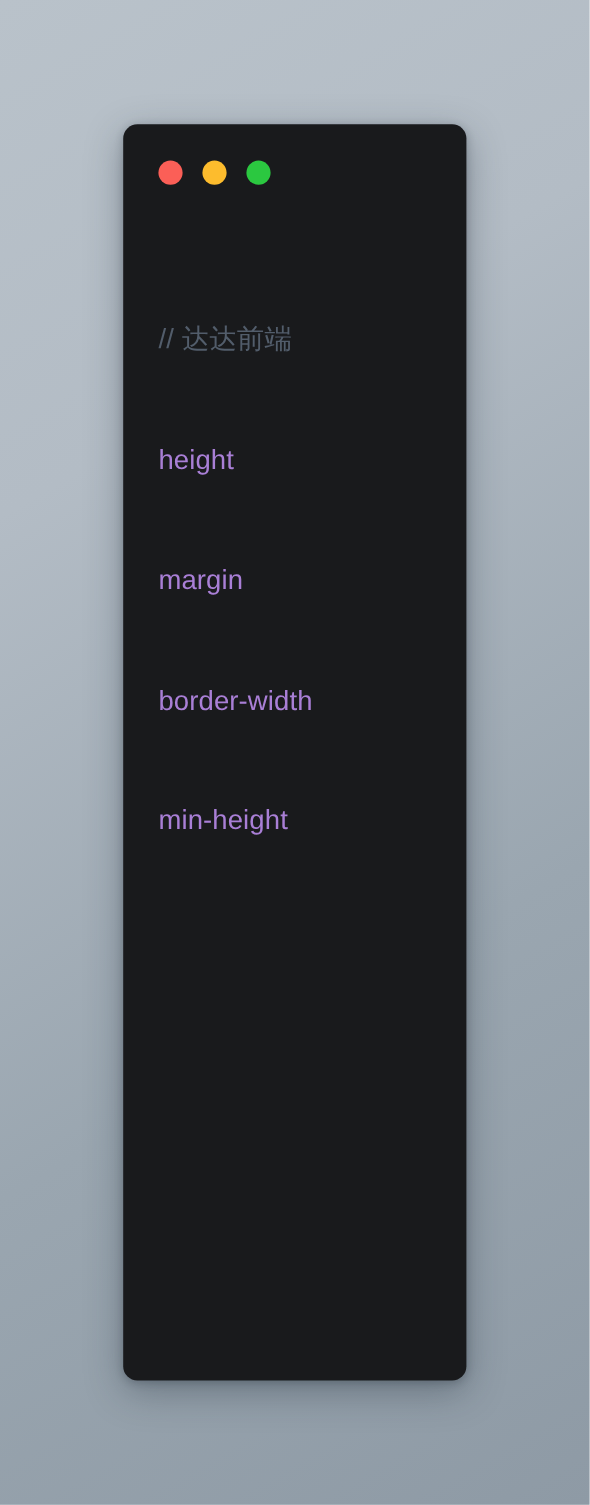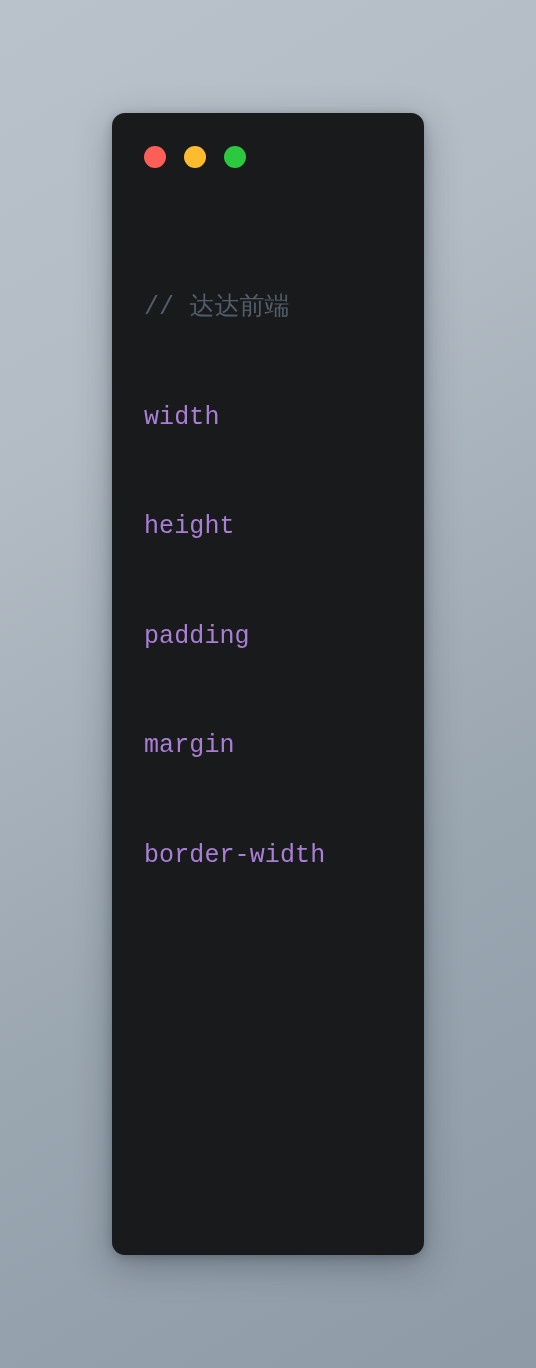--- a/index.html
+++ b/index.html
@@ -58,21 +58,21 @@
     position: absolute;
     left: 32px;
     top: 104px;
     right: 10px;
     font-size: 25px;
     line-height: 36.5px;
     letter-spacing: 0.1px;
     white-space: pre;
   }
   .code-line {
-    font-family: Liberation Mono, monospace;
+    font-family: Liberation Sans, sans-serif;
     color: #a97fd6;
     height: 36.5px;
   }
   .code-line.comment {
     color: #525d6b;
   }
 </style>
 </head>
 <body>
 
@@ -81,25 +81,24 @@
   <div class="code-card">
 
     <div class="titlebar">
       <span class="dot dot-close"></span>
       <span class="dot dot-min"></span>
       <span class="dot dot-max"></span>
     </div>
 
     <div class="code-body">
       <div class="code-line comment">// 达达前端</div>
-      <div class="code-line">width</div>
       <div class="code-line">height</div>
-      <div class="code-line">padding</div>
       <div class="code-line">margin</div>
       <div class="code-line">border-width</div>
+      <div class="code-line">min-height</div>
       
       
       
       
       
       
       
       
       
       

